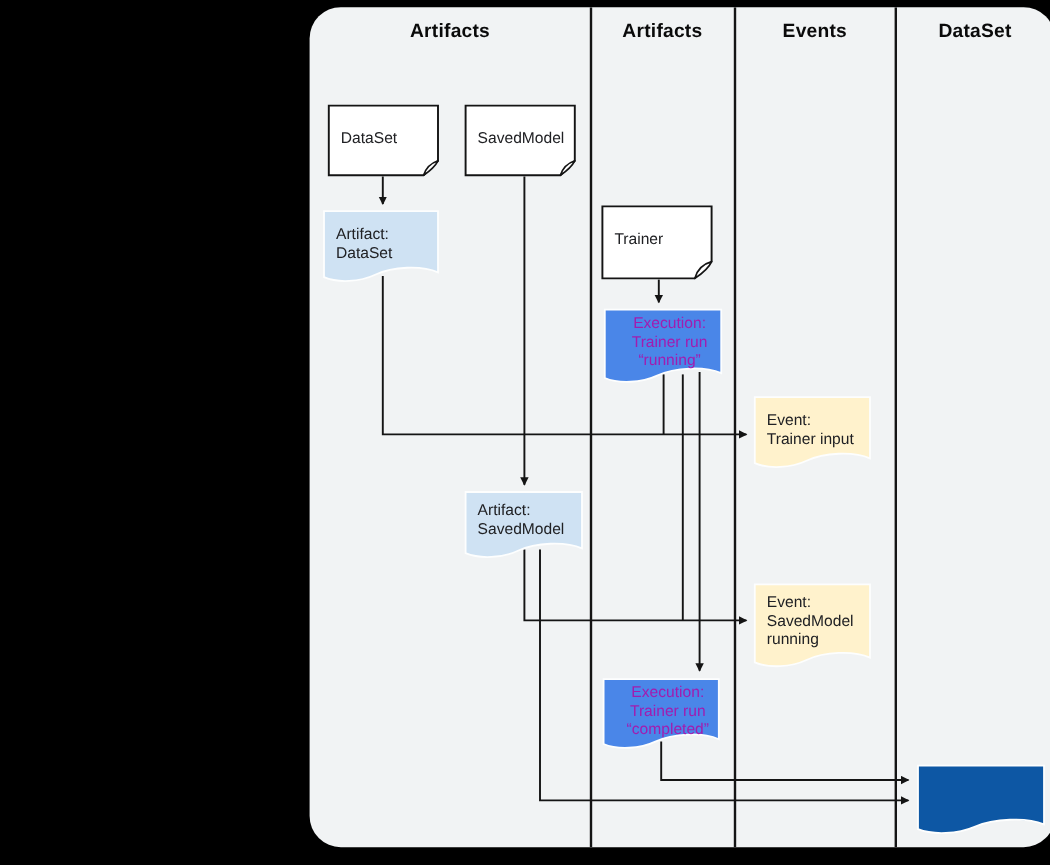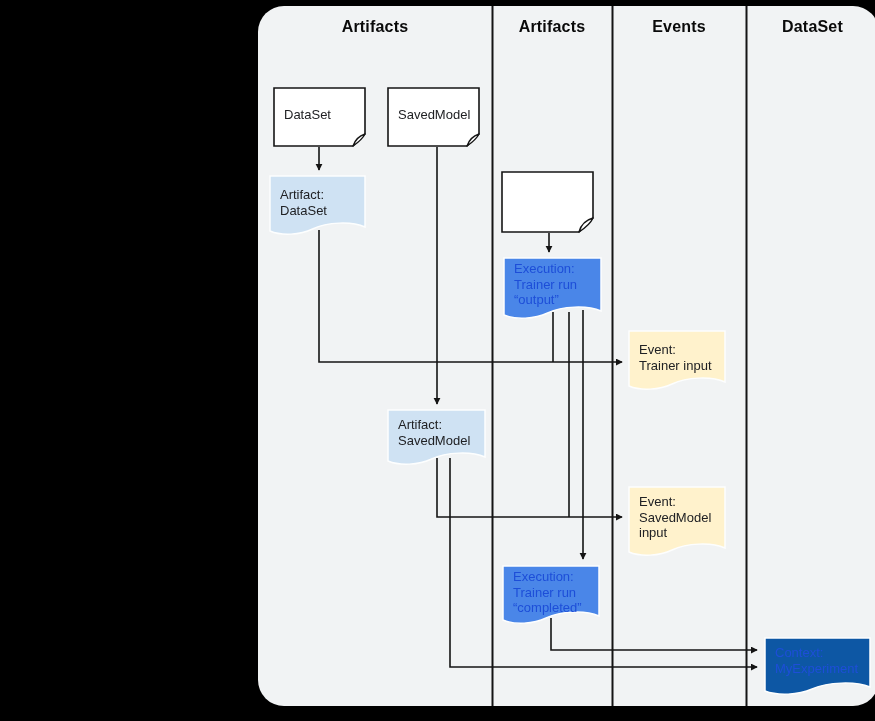--- a/index.html
+++ b/index.html
@@ -21,21 +21,21 @@
     font-size:16px;font-weight:700;color:#0a0a0a;
     text-align:center;letter-spacing:.2px;
   }
   .node{position:absolute;}
   .node > svg{position:absolute;left:0;top:0;overflow:visible;display:block;}
   .txt{
     position:relative;z-index:2;
     font-size:13px;line-height:15.5px;color:var(--ink,#202124);
     padding-left:11px;
   }
-  .txt.on-dark{color:#1d4ed8;}
+  .txt.on-dark{color:#a21caf;text-align:center;}
   .pad-sm{padding-top:4px;}
   .pad-md{padding-top:8px;}
   .pad-lg{padding-top:12px;}
   .pad-xl{padding-top:20px;}
   .doc-body{fill:#ffffff;stroke:#141414;stroke-width:1.6;}
   .doc-fold{fill:#ffffff;stroke:#141414;stroke-width:1.4;stroke-linejoin:round;}
   .fill-lightblue{fill:var(--node-lightblue,#cfe2f3);stroke:#fdfefe;stroke-width:1.5;}
   .fill-blue{fill:var(--node-blue,#4a86e8);stroke:#fdfefe;stroke-width:1.5;}
   .fill-cream{fill:var(--node-cream,#fff2cc);stroke:#fdfefe;stroke-width:1.5;}
   .fill-darkblue{fill:var(--node-darkblue,#0d57a4);stroke:#fdfefe;stroke-width:1.5;}
@@ -90,40 +90,41 @@
           <path class="doc-fold" d="M92,47 Q83,50 80,59 Q89,52.85 92,47 Z"></path>
         </svg>
       <div class="txt pad-xl">SavedModel</div>
     </div>
 
     <div class="node" style="left:243px;top:165px;width:93px;height:62px">
       <svg width="93" height="62">
           <path class="doc-body" d="M1,1 H92 V47 L78,61 H1 Z"></path>
           <path class="doc-fold" d="M92,47 Q81,50 78,61 Q89,53.75 92,47 Z"></path>
         </svg>
+      <div class="txt pad-xl">Trainer</div>
     </div>
 
     <div class="node" style="left:11px;top:169px;width:97px;height:64px">
       <svg width="97" height="64">
           <path class="fill-lightblue" d="M1,1 H96 V52 C82.5,46 58.2,47 43.6,54 C31.0,60 12.6,61 1,56 Z"></path>
         </svg>
       <div class="txt pad-lg">
         <div>Artifact:</div>
         <div>DataSet</div>
       </div>
     </div>
 
     <div class="node" style="left:245px;top:251px;width:99px;height:66px">
       <svg width="99" height="66">
           <path class="fill-blue" d="M1,1 H98 V54 C84.1,48 59.4,49 44.6,56 C31.7,62 12.9,63 1,58 Z"></path>
         </svg>
       <div class="txt on-dark pad-sm">
         <div>Execution:</div>
         <div>Trainer run</div>
-        <div>“output”</div>
+        <div>“running”</div>
       </div>
     </div>
 
     <div class="node" style="left:370px;top:324px;width:98px;height:64px">
       <svg width="98" height="64">
           <path class="fill-cream" d="M1,1 H97 V52 C83.3,46 58.8,47 44.1,54 C31.4,60 12.7,61 1,56 Z"></path>
         </svg>
       <div class="txt pad-lg">
         <div>Event:</div>
         <div>Trainer input</div>
@@ -140,39 +141,35 @@
       </div>
     </div>
 
     <div class="node" style="left:370px;top:480px;width:98px;height:75px">
       <svg width="98" height="75">
           <path class="fill-cream" d="M1,1 H97 V62 C83.3,56 58.8,57 44.1,64 C31.4,70 12.7,71 1,66 Z"></path>
         </svg>
       <div class="txt pad-md">
         <div>Event:</div>
         <div>SavedModel</div>
-        <div>input</div>
+        <div>running</div>
       </div>
     </div>
 
     <div class="node" style="left:244px;top:559px;width:98px;height:63px">
       <svg width="98" height="63">
           <path class="fill-blue" d="M1,1 H97 V51 C83.3,45 58.8,46 44.1,53 C31.4,59 12.7,60 1,55 Z"></path>
         </svg>
       <div class="txt on-dark pad-sm">
         <div>Execution:</div>
         <div>Trainer run</div>
         <div>“completed”</div>
       </div>
     </div>
 
     <div class="node" style="left:506px;top:631px;width:107px;height:61px">
       <svg width="107" height="61">
           <path class="fill-darkblue" d="M1,1 H106 V50 C91.0,44 64.2,45 48.1,52 C34.2,58 13.9,59 1,54 Z"></path>
         </svg>
-      <div class="txt on-dark pad-md">
-        <div>Context:</div>
-        <div>MyExperiment</div>
-      </div>
     </div>
 
   </div>
 </div>
 
 </body></html>

